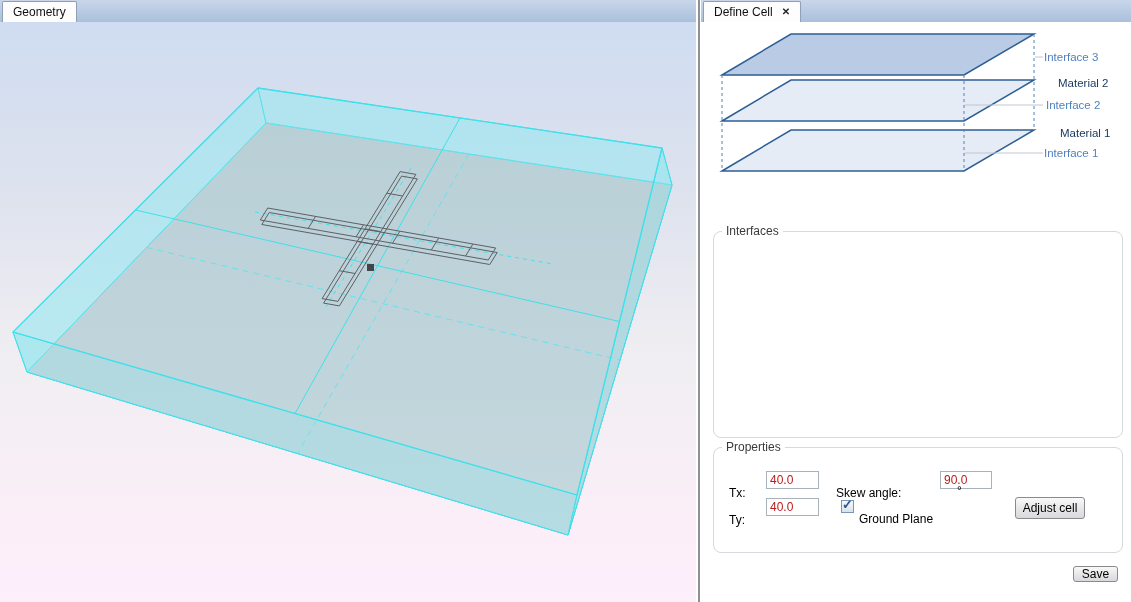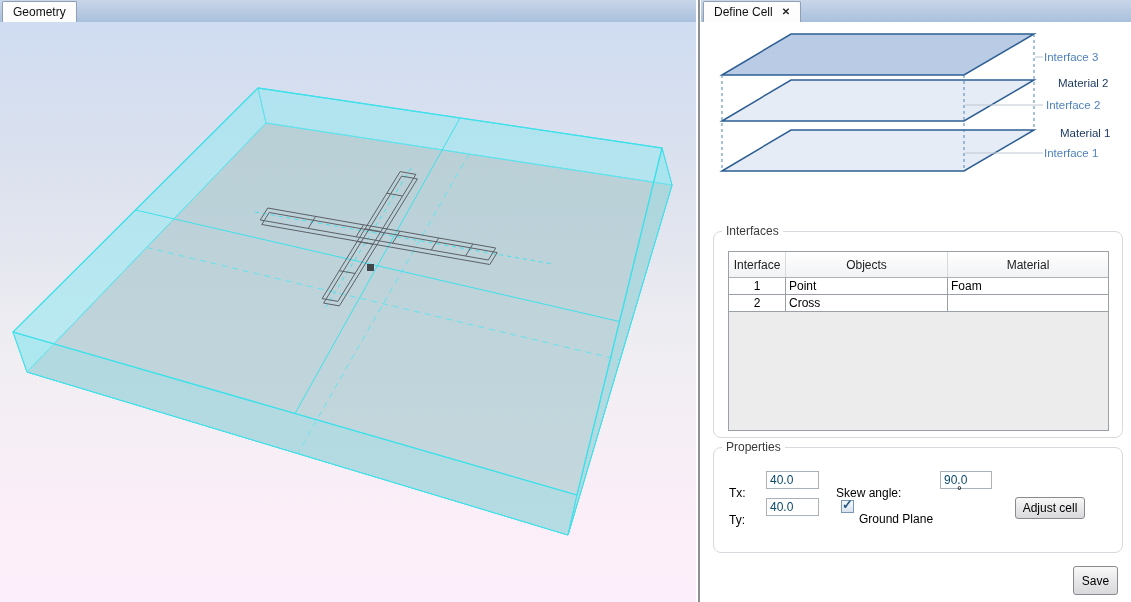--- a/index.html
+++ b/index.html
@@ -61,30 +61,30 @@
   .trow{display:flex;height:17px;background:#ffffff;border-bottom:1px solid #9aa0a6;box-sizing:border-box;}
   .td{font-size:12px;color:#000;display:flex;align-items:center;
     border-right:1px solid #9aa0a6;box-sizing:border-box;padding:0 3px;overflow:hidden;}
   .td.center{justify-content:center;}
   .td:last-child{border-right:none;}
   .w1{width:57px;} .w2{width:162px;} .w3{width:158px;flex:1;}
   
   .lbl{position:absolute;font-size:12px;color:#000;white-space:nowrap;margin-top:11px;}
   .tin{
     position:absolute;width:53px;height:18px;border:1px solid #a9b1ba;background:#fff;
-    font-size:12px;font-family:inherit;padding:1px 3px;box-sizing:border-box;color:#0c4a6e;
+    font-size:12px;font-family:inherit;padding:1px 3px;box-sizing:border-box;color:#b91c1c;
   }
   .btn{
     position:absolute;border:1px solid #8a8a8e;border-radius:3px;
     background:linear-gradient(#f9f9f9,#e9e9eb 45%,#d9d9dd);
     font-size:12px;color:#000;font-family:inherit;cursor:default;
     display:flex;align-items:center;justify-content:center;box-sizing:border-box;
   }
   .btn-adjust{left:301px;top:49px;width:70px;height:22px;}
-  .btn-save{position:absolute;left:372px;top:544px;width:45px;height:29px;}
+  .btn-save{position:absolute;left:372px;top:544px;width:45px;height:16px;}
   .cb{
     position:absolute;left:127px;top:52px;width:13px;height:13px;box-sizing:border-box;
     border:1px solid #7b96b4;background:linear-gradient(#f6f9fc,#d8e3ef);
   }
   .cb .mark{position:absolute;left:0px;top:-4px;font-size:13px;font-weight:bold;color:#2d5a8a;}
 </style>
 </head>
 <body>
 
 <div class="tabbar left">
@@ -181,37 +181,20 @@
       <text x="343" y="31" fill="#4f81bd">Interface 3</text>
       <text x="357" y="57" fill="#17365d">Material 2</text>
       <text x="345" y="79" fill="#4f81bd">Interface 2</text>
       <text x="359" y="107" fill="#17365d">Material 1</text>
       <text x="343" y="127" fill="#4f81bd">Interface 1</text>
     </g>
   </svg>
 
   <div class="groupbox gb-interfaces">
     <div class="legend">Interfaces</div>
-    <div class="tbl">
-      <div class="tbl-header">
-        <div class="th w1">Interface</div>
-        <div class="th w2">Objects</div>
-        <div class="th w3">Material</div>
-      </div>
-      <div class="trow">
-        <div class="td w1 center">1</div>
-        <div class="td w2">Point</div>
-        <div class="td w3">Foam</div>
-      </div>
-      <div class="trow">
-        <div class="td w1 center">2</div>
-        <div class="td w2">Cross</div>
-        <div class="td w3"></div>
-      </div>
-    </div>
   </div>
 
   <div class="groupbox gb-properties">
     <div class="legend">Properties</div>
 
     <div class="lbl" style="left:15px;top:27px;">Tx:</div>
     <input class="tin" style="left: 52px; top: 23px;" value="40.0">
 
     <div class="lbl" style="left:122px;top:27px;">Skew angle:</div>
     <input class="tin" style="left: 185px; top: 23px; width: 52px; margin-left: 41px;" value="90.0">

